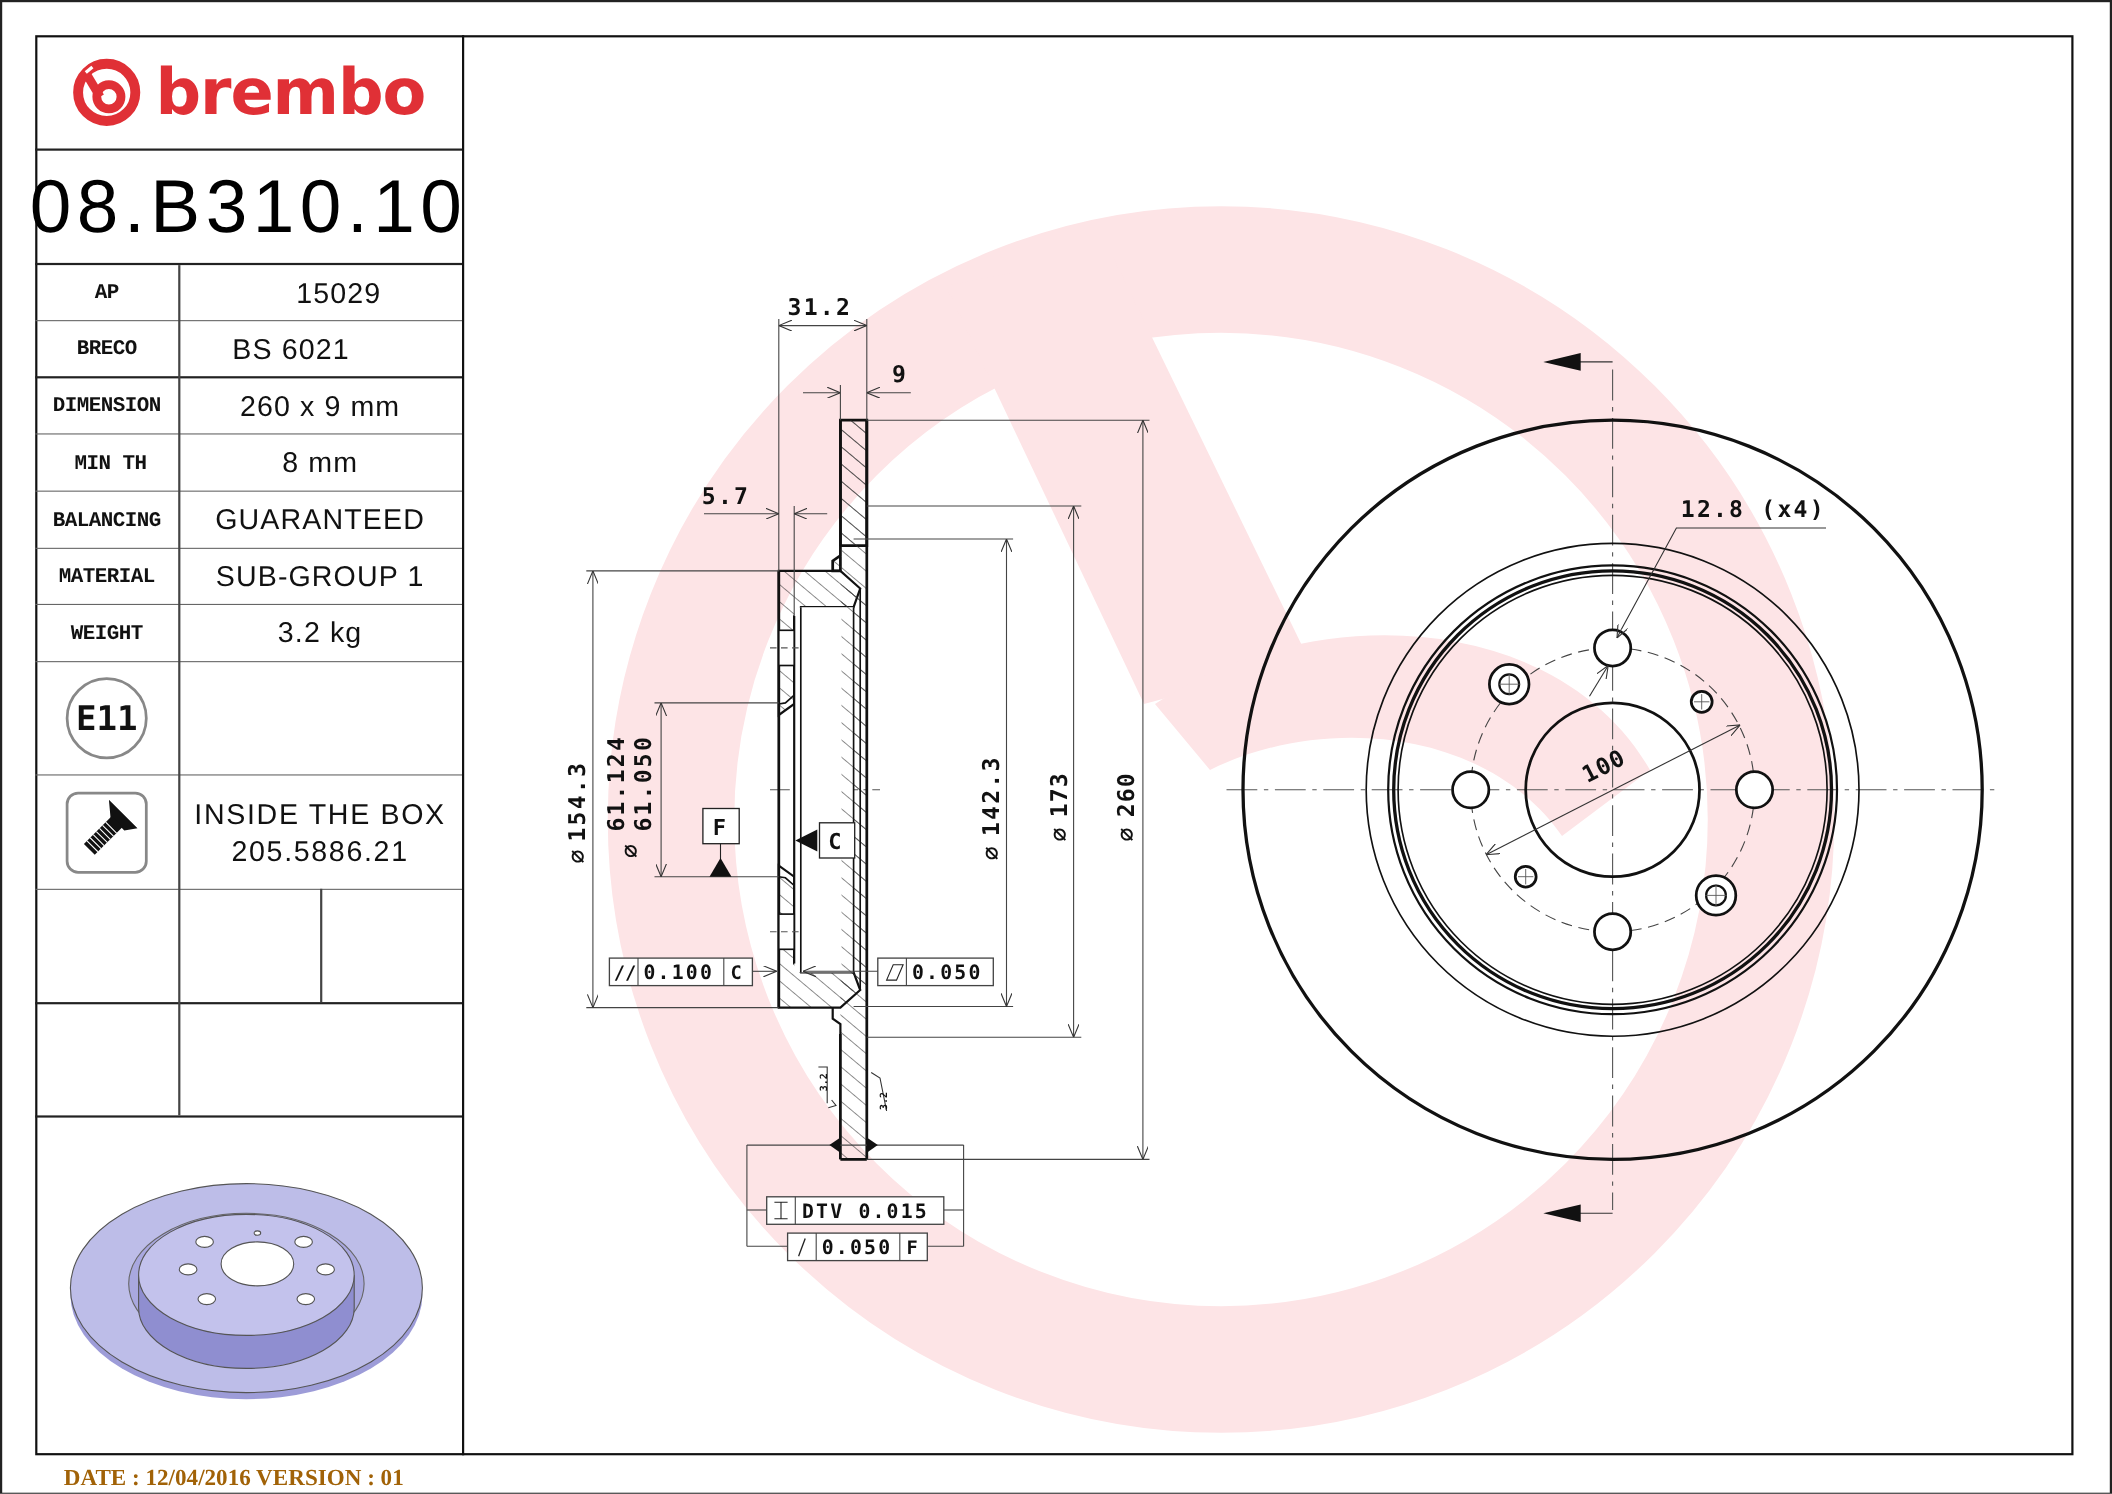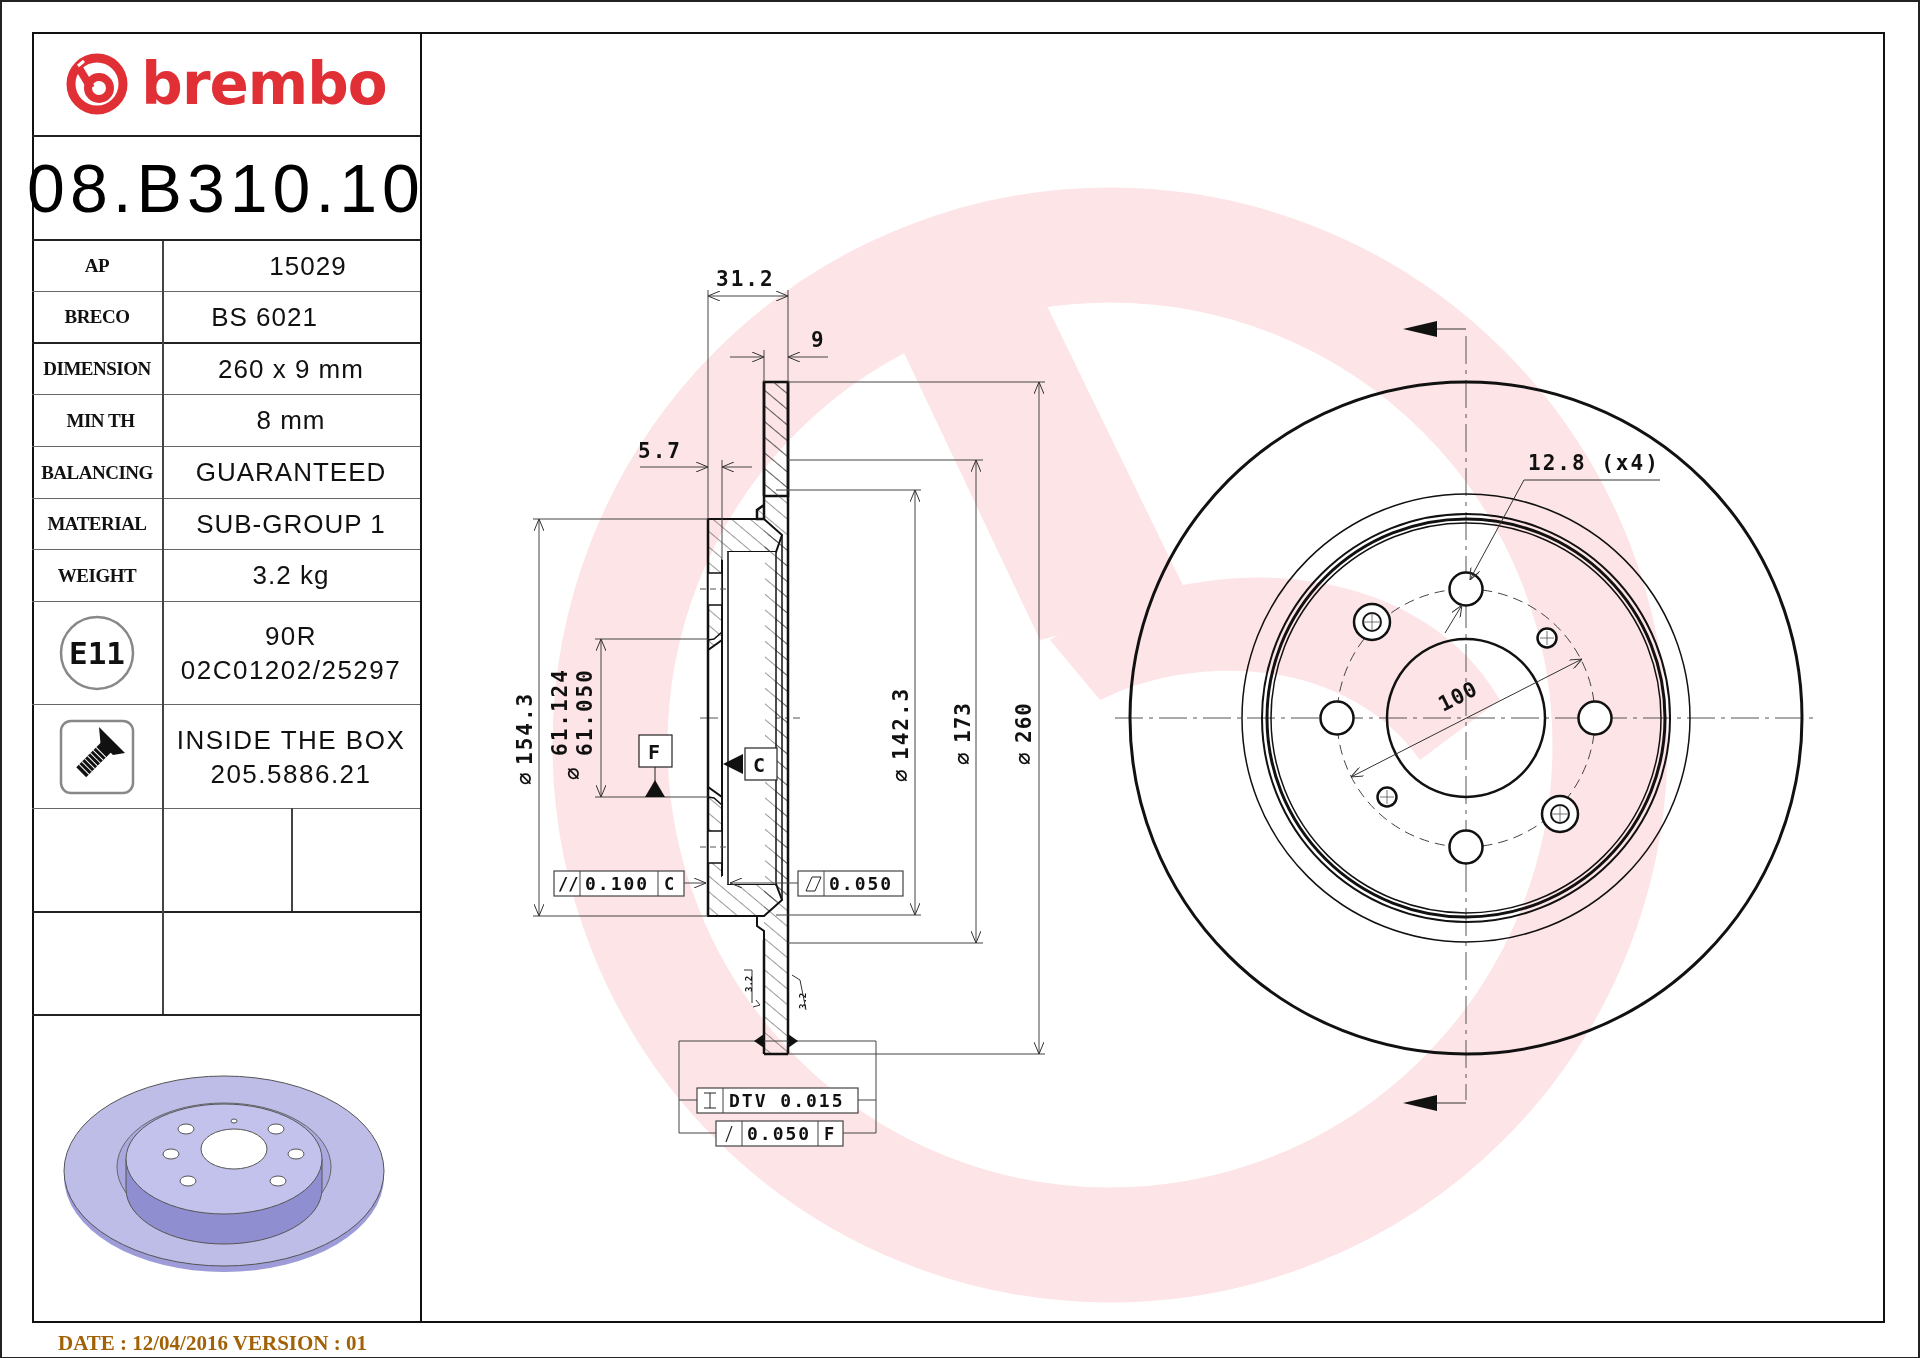--- a/index.html
+++ b/index.html
@@ -6,21 +6,21 @@
   body { width: 1920px; height: 1358px; position: relative; overflow: hidden; font-family: "DejaVu Sans", sans-serif; }
   #sheet { position: absolute; left: 0; top: 0; width: 1920px; height: 1358px; }
   .outer-border { position: absolute; left: 0; top: 0; width: 1916px; height: 1355px; border: 2px solid #222; }
   .frame { position: absolute; left: 32px; top: 32px; width: 1853px; height: 1291px; border: 2px solid #111; box-sizing: border-box; }
   .panel { position: absolute; left: 32px; top: 32px; width: 390px; height: 1291px; border-right: 2px solid #111; box-sizing: border-box; }
   .cell { position: absolute; box-sizing: border-box; display: flex; align-items: center; justify-content: center; text-align: center; color: #111; }
   .hline { position: absolute; left: 0; width: 388px; background: #222; }
   .vline { position: absolute; background: #444; width: 1.5px; }
   .logo-text { font-family: "DejaVu Sans", sans-serif; font-weight: bold; color: #e03036; font-size: 58px; letter-spacing: -1px; }
   .partno { font-family: "Liberation Sans", sans-serif; font-size: 68px; letter-spacing: 5px; color: #000; }
-  .lbl { font-family: Liberation Serif, serif; font-weight: bold; font-size: 19px; letter-spacing: -0.5px; }
+  .lbl { font-family: Liberation Mono, monospace; font-weight: bold; font-size: 19px; letter-spacing: -0.5px; }
   .val { font-family: "Liberation Sans", sans-serif; font-size: 26px; letter-spacing: 1px; }
   .val2 { font-family: "Liberation Sans", sans-serif; font-size: 26px; letter-spacing: 1.5px; line-height: 34px; }
   .footer { position: absolute; left: 58px; top: 1331px; font-family: Liberation Serif, serif; font-weight: bold; font-size: 21px; color: #a16207; white-space: pre; }
   svg text { font-family: "DejaVu Sans Mono", monospace; font-weight: bold; fill: #111; }
 </style>
 </head>
 <body>
 
 <div id="sheet">
 
@@ -297,24 +297,20 @@
       <div class="cell lbl" style="left:0;top:518px;width:130px;height:51px;">WEIGHT</div>
       <div class="cell val" style="left:130px;top:518px;width:258px;height:51px;">3.2 kg</div>
       <div class="hline" style="top:569px;height:1px;background:#666;"></div>
     </div>
 
     <div class="cell" style="left:0;top:570px;width:130px;height:102px;">
       <svg width="80" height="80" viewBox="0 0 80 80">
         <circle cx="40" cy="40" r="36" fill="#fff" stroke="#888" stroke-width="2.5"></circle>
         <text x="40" y="51" text-anchor="middle" font-family="'DejaVu Serif', serif" font-weight="bold" font-size="31" fill="#111">E11</text>
       </svg>
-    </div>
-    <div class="cell val2" style="left:130px;top:570px;width:258px;height:102px;flex-direction:column;">
-      <span>90R</span>
-      <span>02C01202/25297</span>
     </div>
     <div class="hline" style="top:672px;height:1px;background:#666;"></div>
 
     <div class="cell" style="left:0;top:673px;width:130px;height:103px;">
       <svg width="76" height="76" viewBox="0 0 76 76">
         <rect x="2" y="2" width="72" height="72" rx="10" fill="#fff" stroke="#888" stroke-width="2.5"></rect>
         <path d="M40 8 L66 34 L54 36 L50 32 L46 36 L42 30 Z" fill="#111"></path>
         <g transform="rotate(-45 30 44)">
           <rect x="18" y="38" width="36" height="14" fill="#111"></rect>
           <path d="M22 38 L22 52 M26 38 L26 52 M30 38 L30 52 M34 38 L34 52 M38 38 L38 52 M42 38 L42 52 M46 38 L46 52" stroke="#fff" stroke-width="1"></path>

